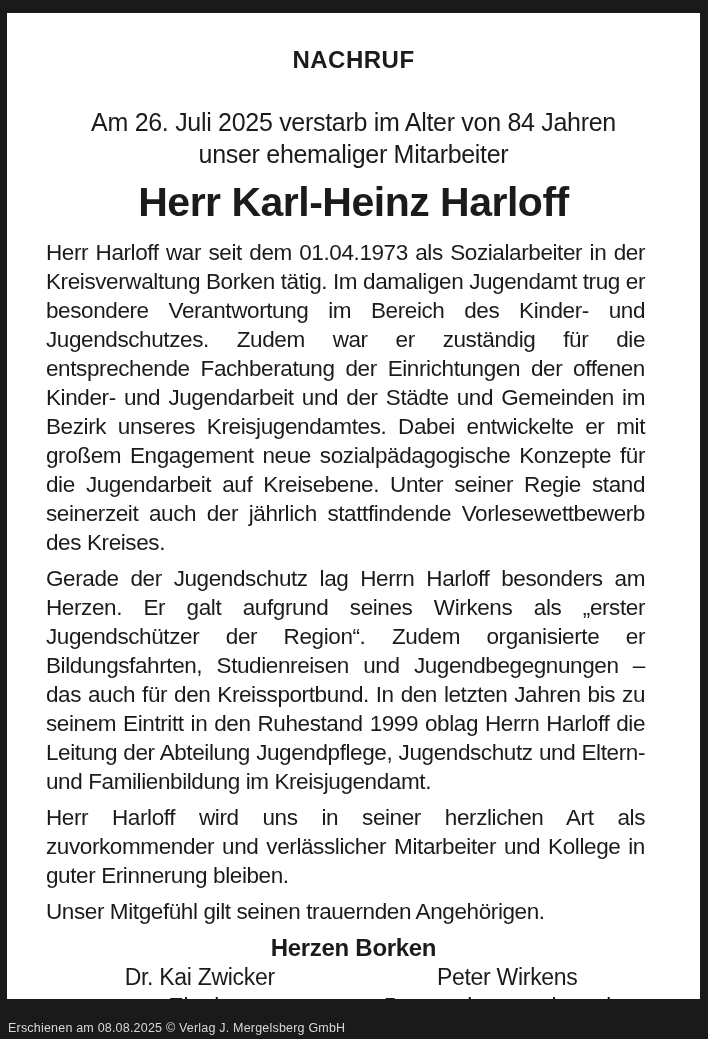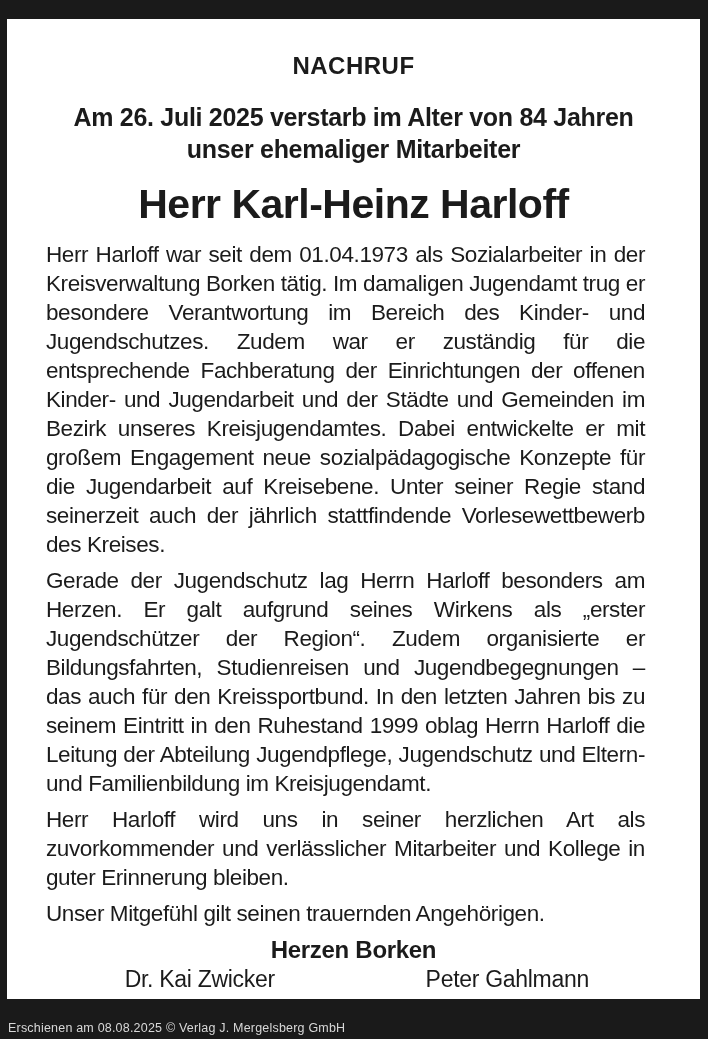--- a/index.html
+++ b/index.html
@@ -15,49 +15,48 @@
   .page {
     position: relative;
     width: 708px;
     height: 1039px;
     background: #1a1a1a;
     overflow: hidden;
   }
   .sheet {
     position: absolute;
     left: 7px;
-    top: 19px;
+    top: 13px;
     width: 693px;
     height: 1006px;
     background: #ffffff;
     box-sizing: border-box;
     padding: 33px 39px 12px 39px;
     color: #1b1b1b;
   }
   .notice-title {
     text-align: center;
     font-weight: bold;
     font-size: 24px;
     line-height: 28px;
     letter-spacing: 0.5px;
   }
   .intro {
     text-align: center;
     font-size: 25px;
     line-height: 32px;
-    margin-top: 21px;
+    margin-top: 32px;
     letter-spacing: -0.3px;
-    font-weight: bold;
   }
   .deceased-name {
     text-align: center;
     font-weight: bold;
     font-size: 41px;
     line-height: 46px;
-    margin-top: 16px;
+    margin-top: 9px;
     letter-spacing: -0.5px;
   }
   .body-text {
     margin-top: 13px;
   }
   .body-text p {
     margin: 0 16px 7px 0;
     font-size: 22.5px;
     line-height: 29px;
     text-align: justify;
@@ -124,21 +123,21 @@
     </div>
 
     <div class="org-name">Herzen Borken</div>
 
     <div class="signatures">
       <div class="signature">
         <div>Dr. Kai Zwicker</div>
         <div>Eintritt</div>
       </div>
       <div class="signature">
-        <div>Peter Gahlmann</div>
+        <div>Peter Wirkens</div>
         <div>Personalratsvorsitzender</div>
       </div>
     </div>
 
   </div>
 
   <div class="footer-bar">
     <div class="footer-text">Erschienen am 08.08.2025 © Verlag J. Mergelsberg GmbH</div>
   </div>
 </div>

